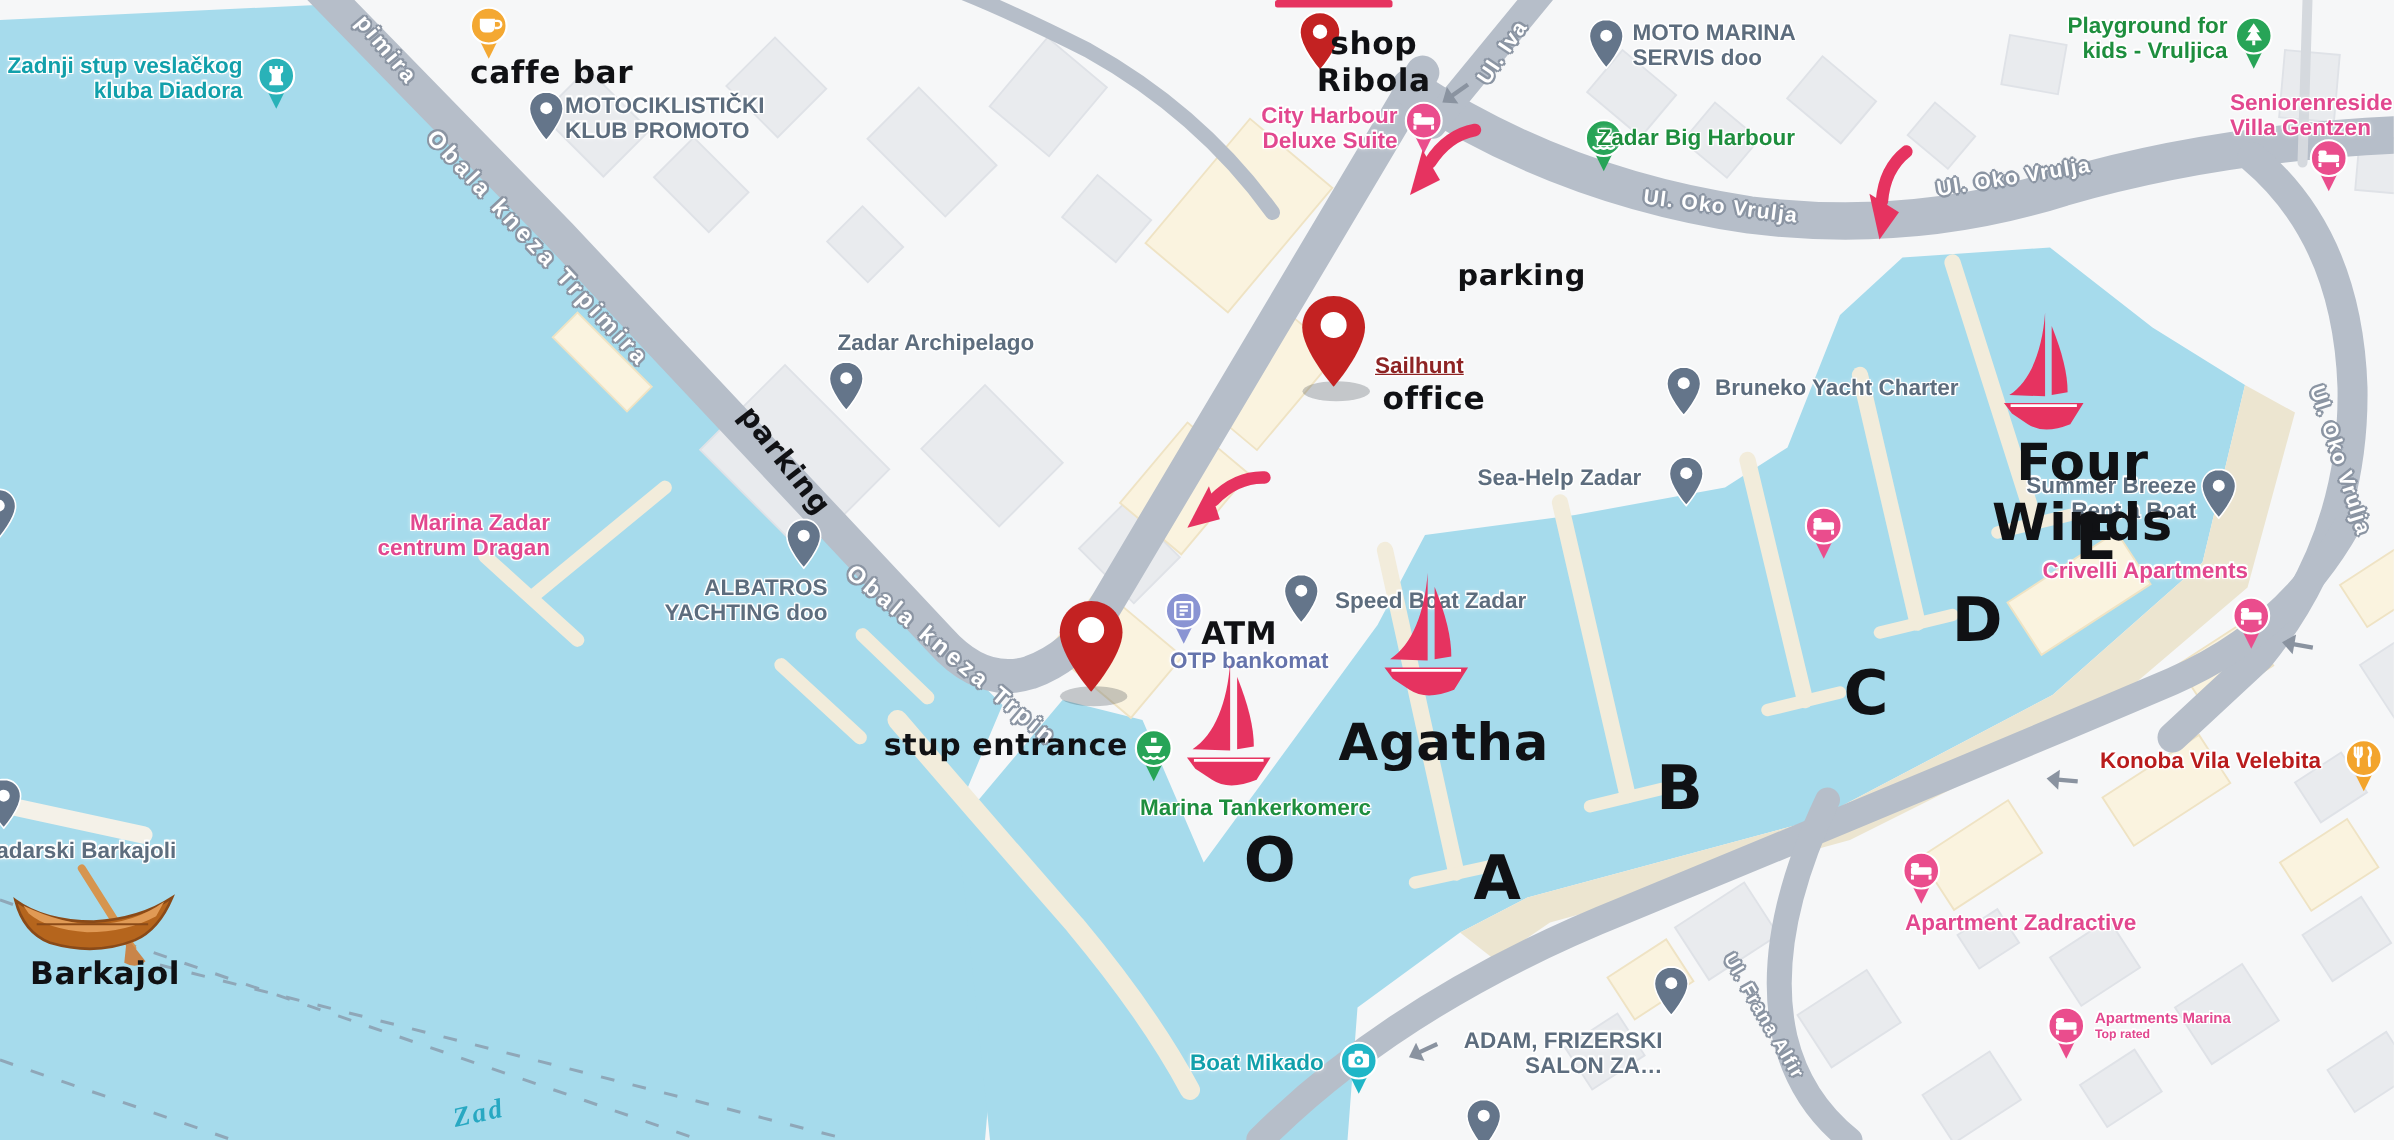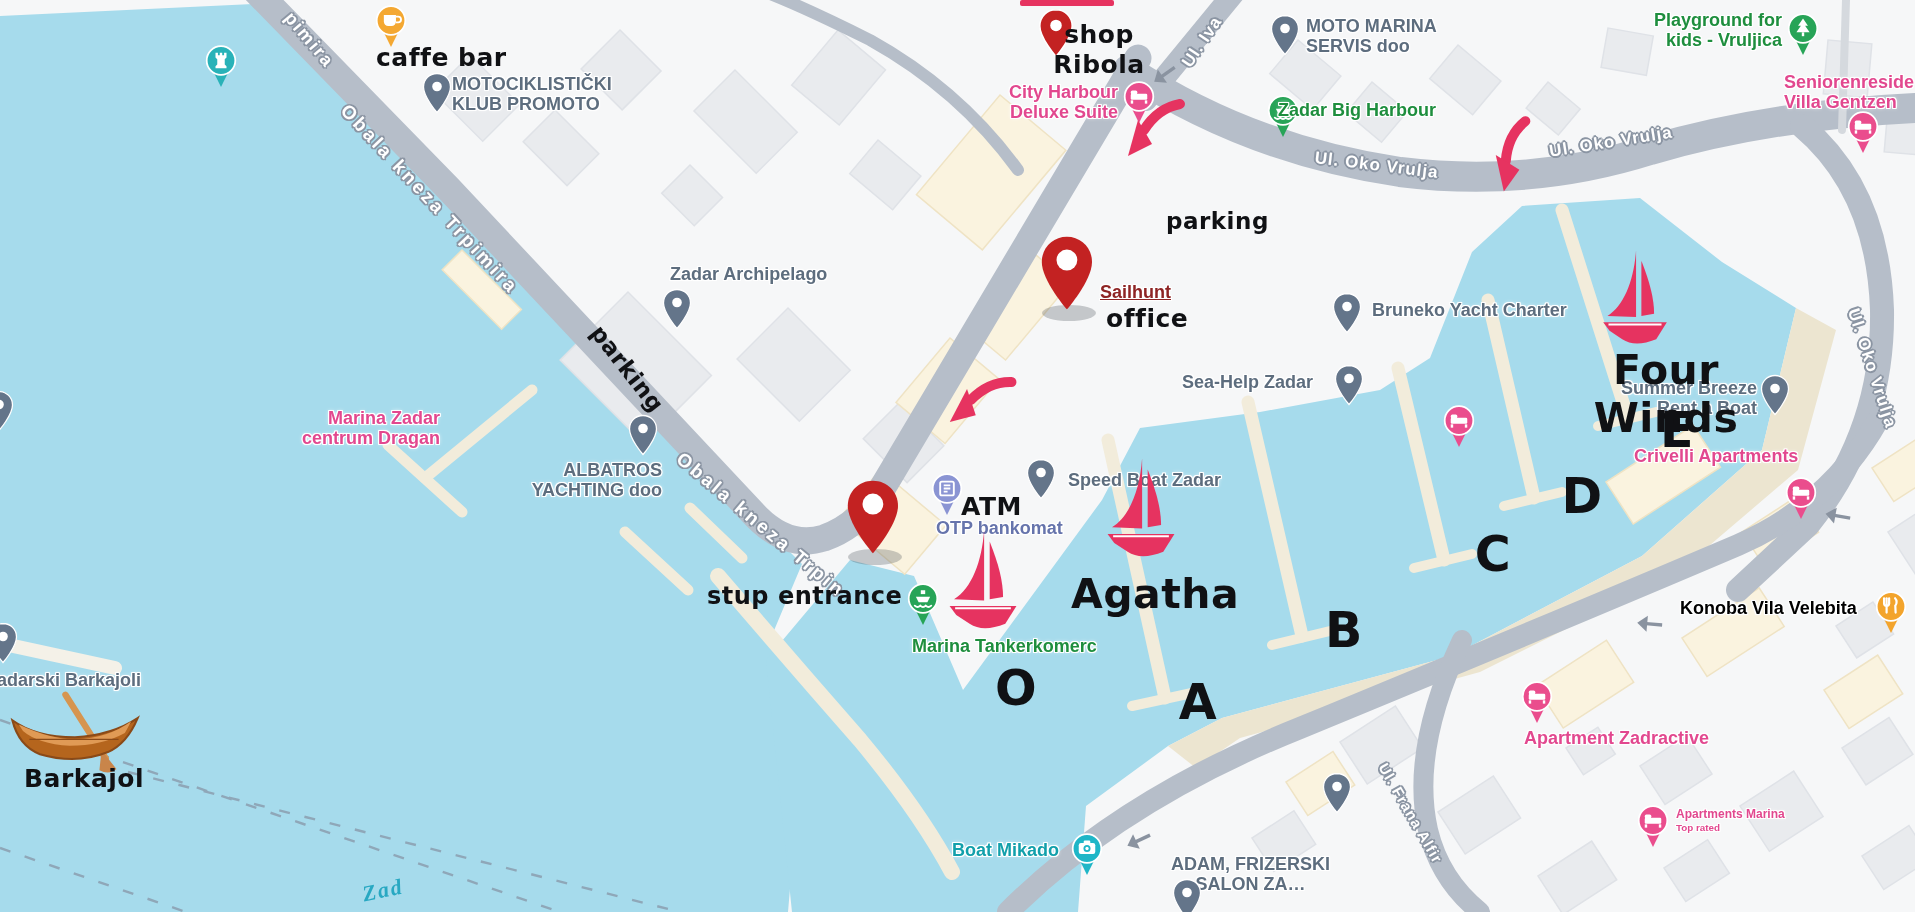--- a/index.html
+++ b/index.html
@@ -132,20 +132,22 @@
 <div class="layer" id="poi-layer">
     <div class="mkr" style="left: 204px; top: 44px; pointer-events: auto;">
       <svg width="34" height="44" viewBox="0 0 30 40">
         <path d="M15 39 L8.5 26 H21.5 Z" fill="#29b2b8"></path>
         <circle cx="15" cy="15" r="13" fill="#29b2b8" stroke="#fff" stroke-width="1.6"></circle>
         <g fill="#fff">
           <path d="M10 8h2.2v2.2h1.7V8h2.2v2.2h1.7V8H20v4.2l-1.6 1.6v4.8L20 20.2V22H10v-1.8l1.6-1.6v-4.8L10 12.2z"></path>
         </g>
       </svg>
     </div>
+    <div class="plabel" style="top: 42px; font-size: 18px; color: rgb(18, 160, 171); pointer-events: auto; right: 1721px; text-align: right;">Zadnji stup veslačkog
+kluba Diadora</div>
     <div class="mkr" style="left: 422px; top: 72px; pointer-events: auto;">
       <svg width="30" height="42" viewBox="0 0 30 42">
         <path d="M15 1.5C7.4 1.5 1.5 7.4 1.5 15 1.5 25 15 40.5 15 40.5S28.5 25 28.5 15C28.5 7.4 22.6 1.5 15 1.5Z" fill="#64758a" stroke="#ffffff" stroke-width="1.3"></path>
         <circle cx="15" cy="14.5" r="4.8" fill="#fff"></circle>
       </svg>
     </div>
     <div class="plabel" style="top: 74px; font-size: 18px; color: rgb(93, 109, 126); pointer-events: auto; left: 452px;">MOTOCIKLISTIČKI
 KLUB PROMOTO</div>
     <div class="mkr" style="left: 1122px; top: 80px; pointer-events: auto;">
       <svg width="34" height="44" viewBox="0 0 30 40">
@@ -323,42 +325,42 @@
         </g>
       </svg>
     </div>
     <div class="plabel" style="top: 840px; font-size: 18px; color: rgb(18, 160, 171); pointer-events: auto; left: 952px;">Boat Mikado</div>
     <div class="mkr" style="left: 1322px; top: 772px; pointer-events: auto;">
       <svg width="30" height="42" viewBox="0 0 30 42">
         <path d="M15 1.5C7.4 1.5 1.5 7.4 1.5 15 1.5 25 15 40.5 15 40.5S28.5 25 28.5 15C28.5 7.4 22.6 1.5 15 1.5Z" fill="#64758a" stroke="#ffffff" stroke-width="1.3"></path>
         <circle cx="15" cy="14.5" r="4.8" fill="#fff"></circle>
       </svg>
     </div>
-    <div class="plabel" style="top: 822px; font-size: 18px; color: rgb(93, 109, 126); pointer-events: auto; right: 585px; text-align: center; margin-top: 32px;">ADAM, FRIZERSKI
+    <div class="plabel" style="top: 822px; font-size: 18px; color: rgb(93, 109, 126); pointer-events: auto; right: 585px; text-align: right;">ADAM, FRIZERSKI
 SALON ZA…</div>
     <div class="mkr" style="left: 1172px; top: 878px; pointer-events: auto;">
       <svg width="30" height="42" viewBox="0 0 30 42">
         <path d="M15 1.5C7.4 1.5 1.5 7.4 1.5 15 1.5 25 15 40.5 15 40.5S28.5 25 28.5 15C28.5 7.4 22.6 1.5 15 1.5Z" fill="#64758a" stroke="#ffffff" stroke-width="1.3"></path>
         <circle cx="15" cy="14.5" r="4.8" fill="#fff"></circle>
       </svg>
     </div>
     <div class="plabel" style="top: 884px; font-size: 18px; color: rgb(93, 109, 126); pointer-events: auto; left: 1212px; margin-top: 40px;">Zadar Sailing</div>
     <div class="mkr" style="left: 1874px; top: 590px; pointer-events: auto;">
       <svg width="34" height="44" viewBox="0 0 30 40">
         <path d="M15 39 L8.5 26 H21.5 Z" fill="#f3a42c"></path>
         <circle cx="15" cy="15" r="13" fill="#f3a42c" stroke="#fff" stroke-width="1.6"></circle>
         <g stroke="#fff" stroke-width="2" stroke-linecap="round" fill="none">
           <path d="M11 7.5v13"></path>
           <path d="M8.7 7.5v4.5M13.3 7.5v4.5"></path>
           <path d="M8.7 12a2.3 2.3 0 0 0 4.6 0"></path>
           <path d="M18.7 7.5c1.8 1.8 1.8 5 .2 6.8l.3 6.2"></path>
         </g>
       </svg>
     </div>
-    <div class="plabel" style="top: 598px; font-size: 18px; color: #000000; pointer-events: auto; left: 1680px;">Konoba Vila Velebita</div>
+    <div class="plabel" style="top: 598px; font-size: 18px; color: #b91c1c; pointer-events: auto; left: 1680px;">Konoba Vila Velebita</div>
     <div class="mkr" style="left: 1520px; top: 680px; pointer-events: auto;">
       <svg width="34" height="44" viewBox="0 0 30 40">
         <path d="M15 39 L8.5 26 H21.5 Z" fill="#ea4d8d"></path>
         <circle cx="15" cy="15" r="13" fill="#ea4d8d" stroke="#fff" stroke-width="1.6"></circle>
         <g fill="#fff">
           <rect x="7.5" y="12.5" width="15" height="5.5" rx="1.2"></rect>
           <rect x="7.5" y="9.5" width="6" height="3.5" rx="1.5"></rect>
           <rect x="7.5" y="18.5" width="2.2" height="3"></rect>
           <rect x="20.3" y="18.5" width="2.2" height="3"></rect>
         </g>

